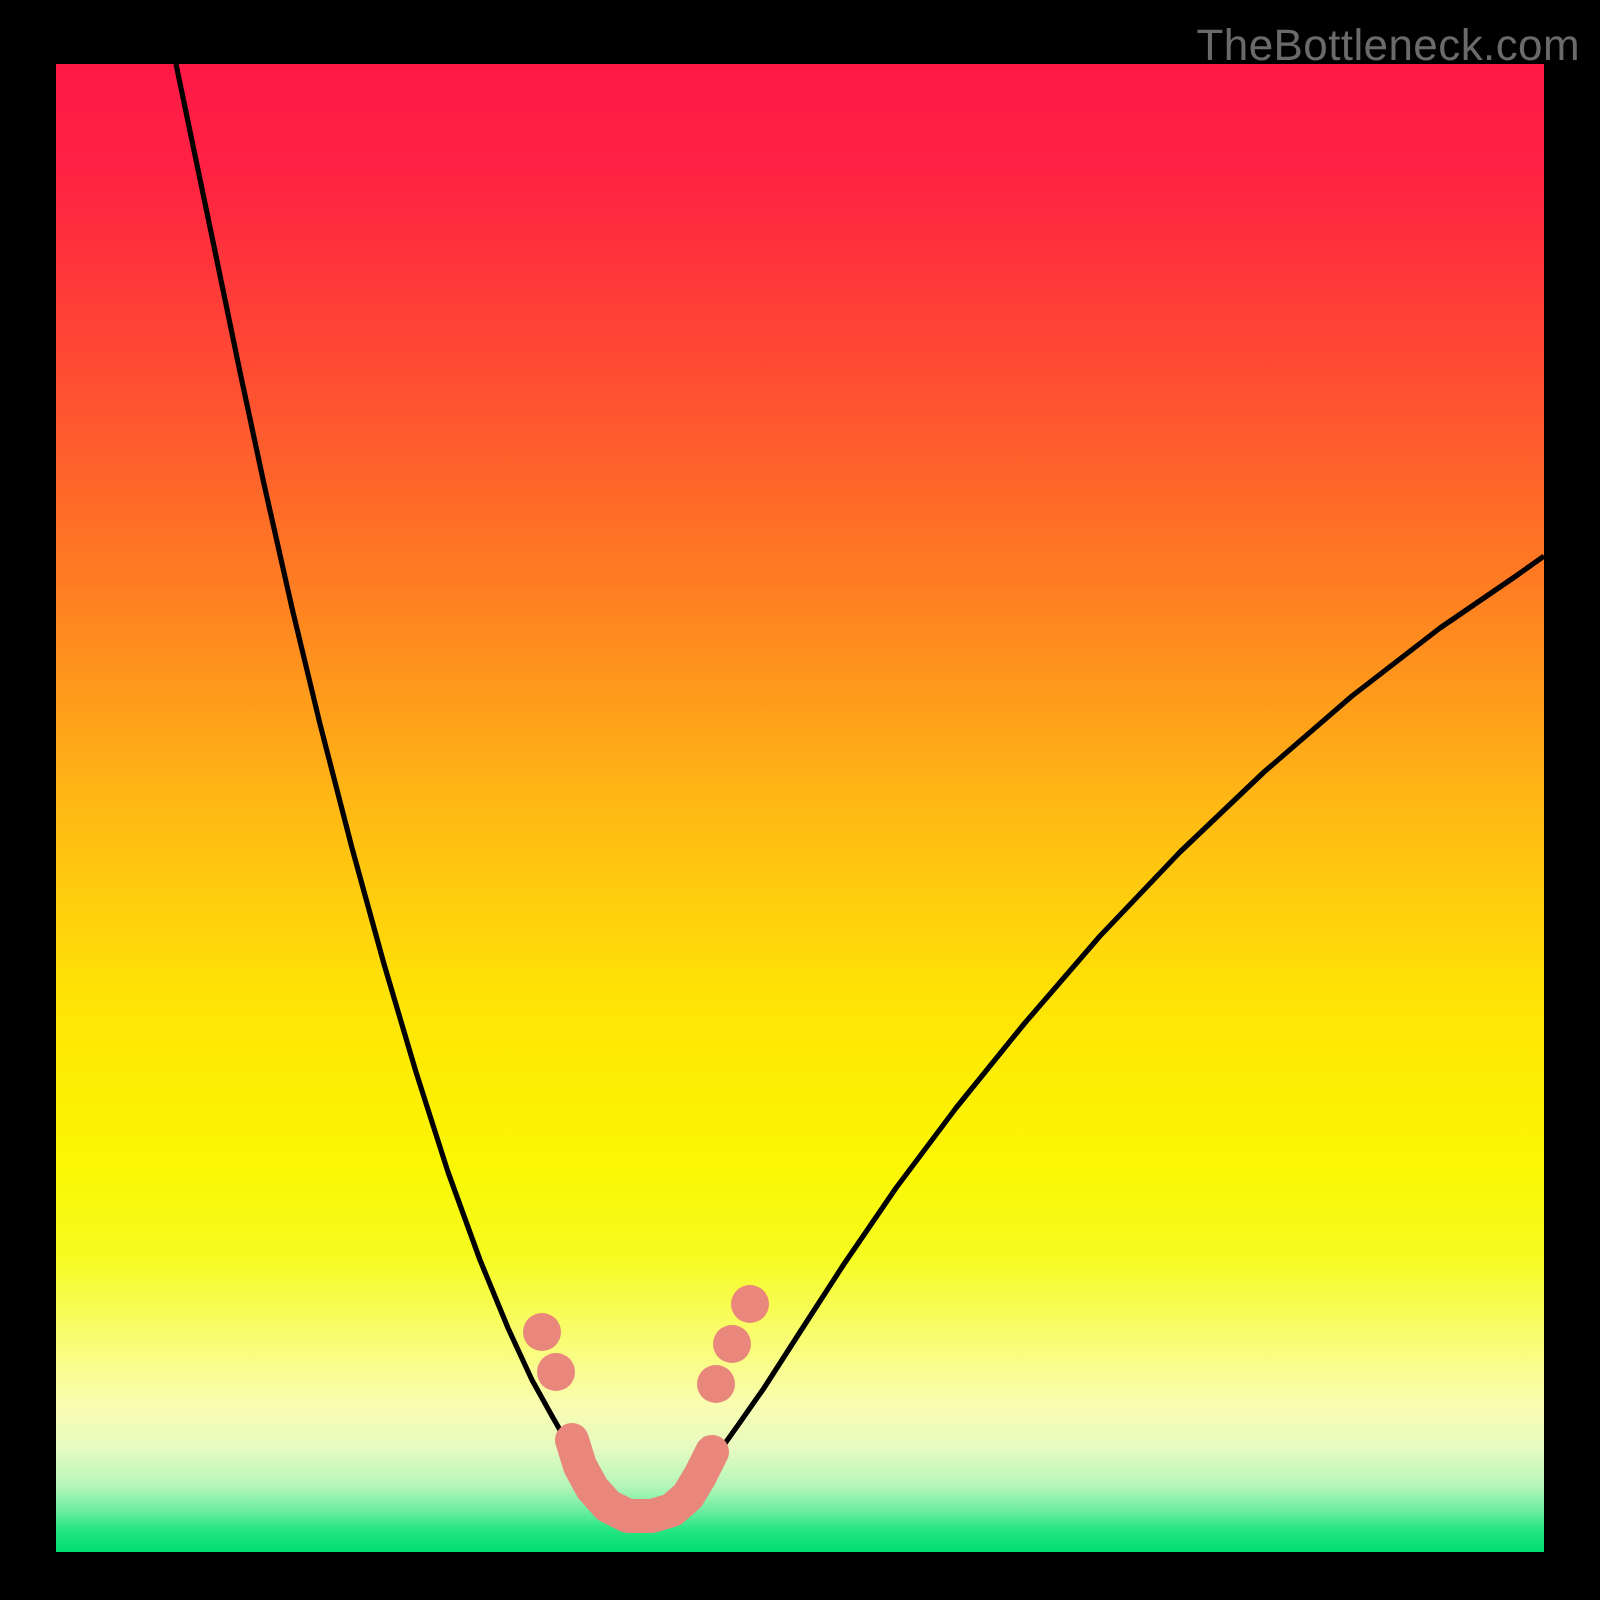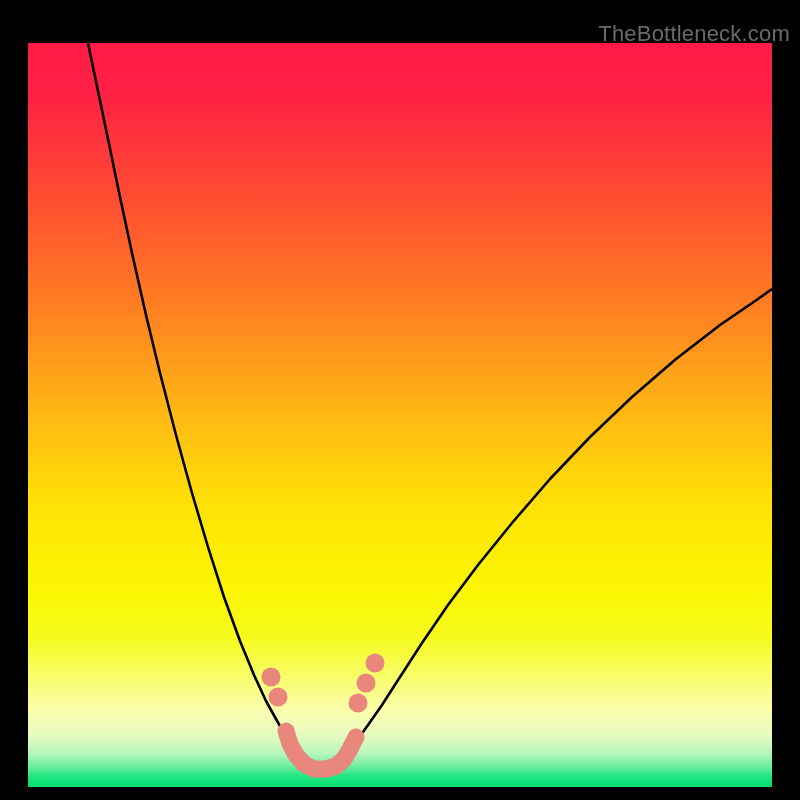--- a/index.html
+++ b/index.html
@@ -6,21 +6,21 @@
     margin: 0;
     padding: 0;
     width: 800px;
     height: 800px;
     background: #000;
     overflow: hidden;
   }
   .frame {
     position: absolute;
     left: 0;
-    top: 15px;
+    top: 4px;
     width: 800px;
     height: 712px;
     background: #000;
   }
   .plot-area {
     position: absolute;
     left: 28px;
     top: 28px;
     width: 744px;
     height: 744px;

